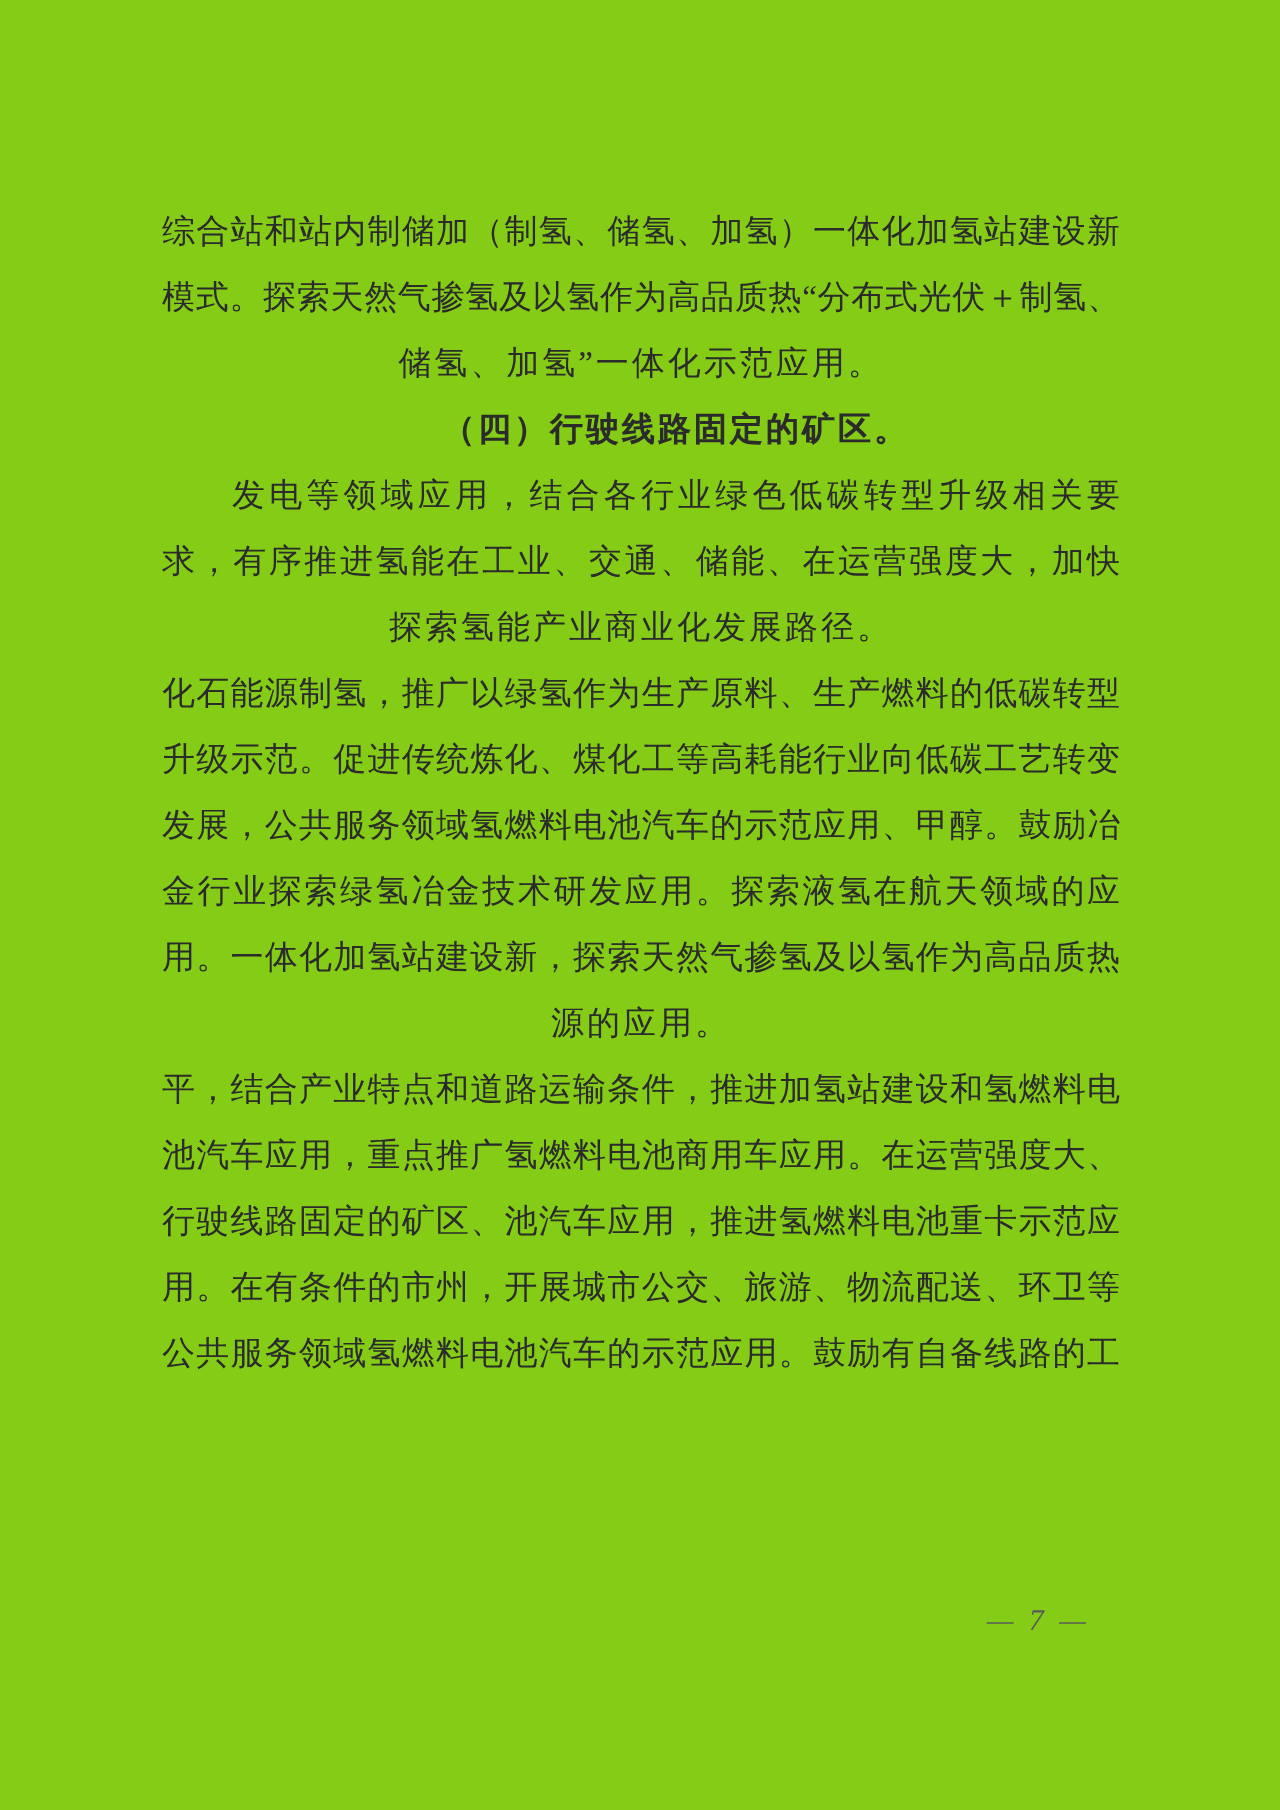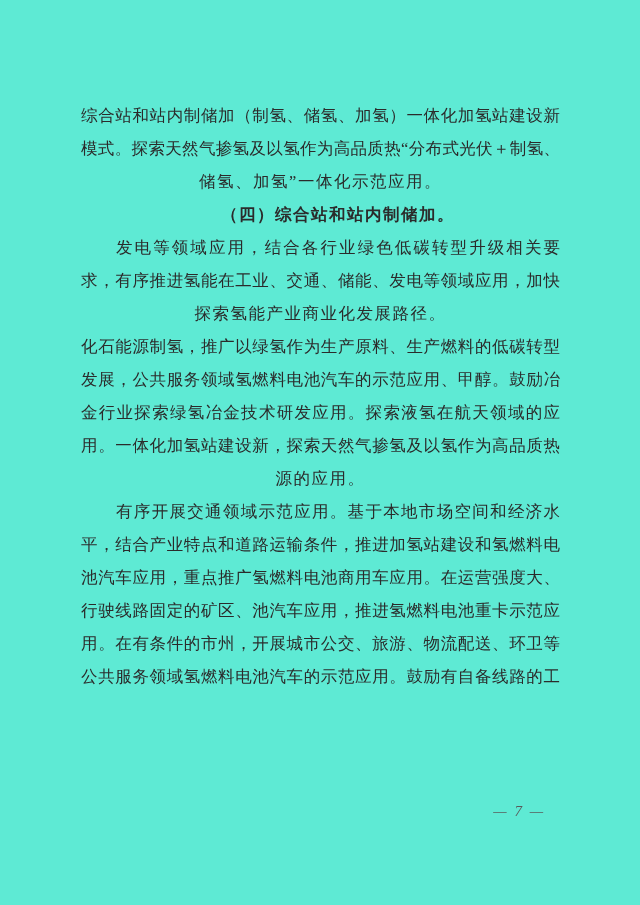--- a/index.html
+++ b/index.html
@@ -4,21 +4,21 @@
 <style>
   html, body {
     margin: 0;
     padding: 0;
     background: #e8e8e8;
   }
   .page {
     position: relative;
     width: 640px;
     height: 905px;
-    background: #5eead4;
+    background: #84cc16;
     font-family: "Liberation Serif", "DejaVu Serif", serif;
     color: #2b2b2b;
     overflow: hidden;
     margin: 0 auto;
   }
   .text-block {
     position: absolute;
     left: 81px;
     top: 99px;
     width: 479px;
@@ -62,33 +62,33 @@
 </head>
 <body>
 
 <div class="page">
   <div class="text-block">
 
     <div class="line justify">综合站和站内制储加（制氢、储氢、加氢）一体化加氢站建设新</div>
     <div class="line justify">模式。探索天然气掺氢及以氢作为高品质热“分布式光伏＋制氢、</div>
     <div class="line">储氢、加氢”一体化示范应用。</div>
 
-    <div class="line heading indent">（四）综合站和站内制储加。</div>
+    <div class="line heading indent">（四）行驶线路固定的矿区。</div>
 
     <div class="line justify indent">发电等领域应用，结合各行业绿色低碳转型升级相关要</div>
-    <div class="line justify">求，有序推进氢能在工业、交通、储能、发电等领域应用，加快</div>
+    <div class="line justify">求，有序推进氢能在工业、交通、储能、在运营强度大，加快</div>
     <div class="line">探索氢能产业商业化发展路径。</div>
 
     <div class="line justify">化石能源制氢，推广以绿氢作为生产原料、生产燃料的低碳转型</div>
+    <div class="line justify">升级示范。促进传统炼化、煤化工等高耗能行业向低碳工艺转变</div>
     <div class="line justify">发展，公共服务领域氢燃料电池汽车的示范应用、甲醇。鼓励冶</div>
     <div class="line justify">金行业探索绿氢冶金技术研发应用。探索液氢在航天领域的应</div>
     <div class="line justify">用。一体化加氢站建设新，探索天然气掺氢及以氢作为高品质热</div>
     <div class="line">源的应用。</div>
 
-    <div class="line justify indent">有序开展交通领域示范应用。基于本地市场空间和经济水</div>
     <div class="line justify">平，结合产业特点和道路运输条件，推进加氢站建设和氢燃料电</div>
     <div class="line justify">池汽车应用，重点推广氢燃料电池商用车应用。在运营强度大、</div>
     <div class="line justify">行驶线路固定的矿区、池汽车应用，推进氢燃料电池重卡示范应</div>
     <div class="line justify">用。在有条件的市州，开展城市公交、旅游、物流配送、环卫等</div>
     <div class="line justify">公共服务领域氢燃料电池汽车的示范应用。鼓励有自备线路的工</div>
 
   </div>
 
   <div class="page-footer">— 7 —</div>
 </div>

